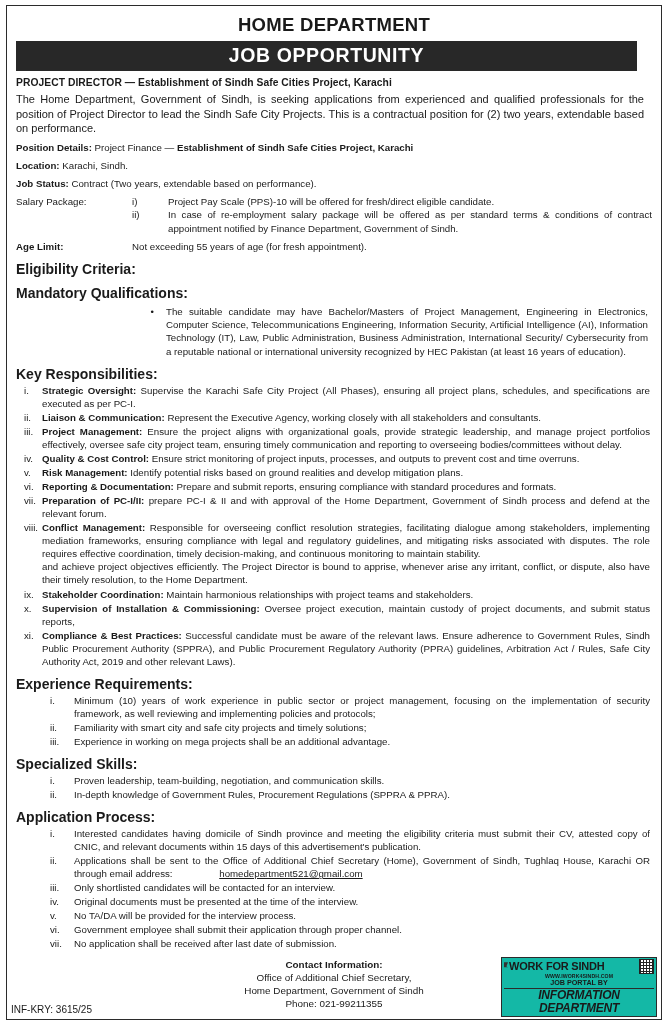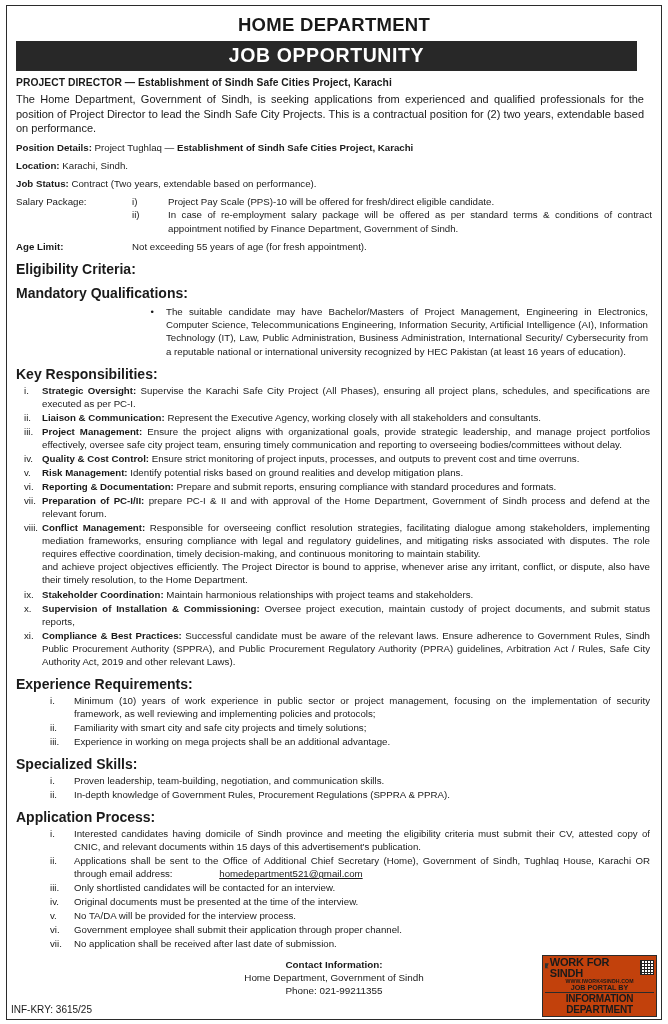--- a/index.html
+++ b/index.html
@@ -204,23 +204,23 @@
     position: absolute;
     left: 4px;
     bottom: 4px;
     font-size: 10px;
   }
 
   .logo {
     position: absolute;
     right: 4px;
     bottom: 2px;
-    width: 115px;
+    width: 156px;
     border: 1.5px solid #2b2b2b;
-    background: #c2410c;
+    background: #14b8a6;
     padding: 1px 2px 1px 2px;
     box-sizing: border-box;
     margin-left: 16px;
   }
   .logo-r1 {
     display: flex;
     align-items: center;
     justify-content: space-between;
   }
   .logo-brand {
@@ -257,42 +257,43 @@
     letter-spacing: 0.1px;
     margin-top: -1px;
   }
   .logo-r2 {
     font-size: 7.2px;
     font-weight: bold;
     text-align: center;
     line-height: 1.15;
   }
   .logo-r3 {
-    font-size: 10px;
+    font-size: 12px;
     font-weight: bold;
     text-align: center;
     letter-spacing: -0.2px;
     line-height: 1.1;
     border-top: 1px solid #2b2b2b;
+    font-style: italic;
   }
 </style>
 </head>
 <body>
 
 <div class="page">
   <div class="frame">
 
     <div class="hdr-sub">HOME DEPARTMENT</div>
     <div class="banner">JOB OPPORTUNITY</div>
     <div class="job-line">PROJECT DIRECTOR — Establishment of Sindh Safe Cities Project, Karachi</div>
 
     <p class="para">The Home Department, Government of Sindh, is seeking applications from experienced and qualified professionals for the position of Project Director to lead the Sindh Safe City Projects. This is a contractual position for (2) two years, extendable based on performance.</p>
 
     <div class="kv">
-      <span class="lbl">Position Details:</span><span> Project Tughlaq — </span><span class="lbl">Establishment of Sindh Safe Cities Project, Karachi</span>
+      <span class="lbl">Position Details:</span><span> Project Finance — </span><span class="lbl">Establishment of Sindh Safe Cities Project, Karachi</span>
     </div>
 
     <div class="kv">
       <span class="lbl">Location:</span><span> Karachi, Sindh.</span>
     </div>
 
     <div class="kv">
       <span class="lbl">Job Status:</span><span> Contract (Two years, extendable based on performance).</span>
     </div>
 
@@ -432,20 +433,21 @@
         <span class="rtext">Government employee shall submit their application through proper channel.</span>
       </li>
       <li>
         <span class="rn">vii.</span>
         <span class="rtext">No application shall be received after last date of submission.</span>
       </li>
     </ol>
 
     <div class="contact">
       <div class="ct-head">Contact Information:</div>
+      <div>Office of Additional Chief Secretary,</div>
       <div>Home Department, Government of Sindh</div>
       <div>Phone: 021-99211355</div>
     </div>
 
     <div class="inf">INF-KRY: 3615/25</div>
 
     <div class="logo">
       <div class="logo-r1">
         <span class="logo-brand">
             <span class="flag-ico"></span>

